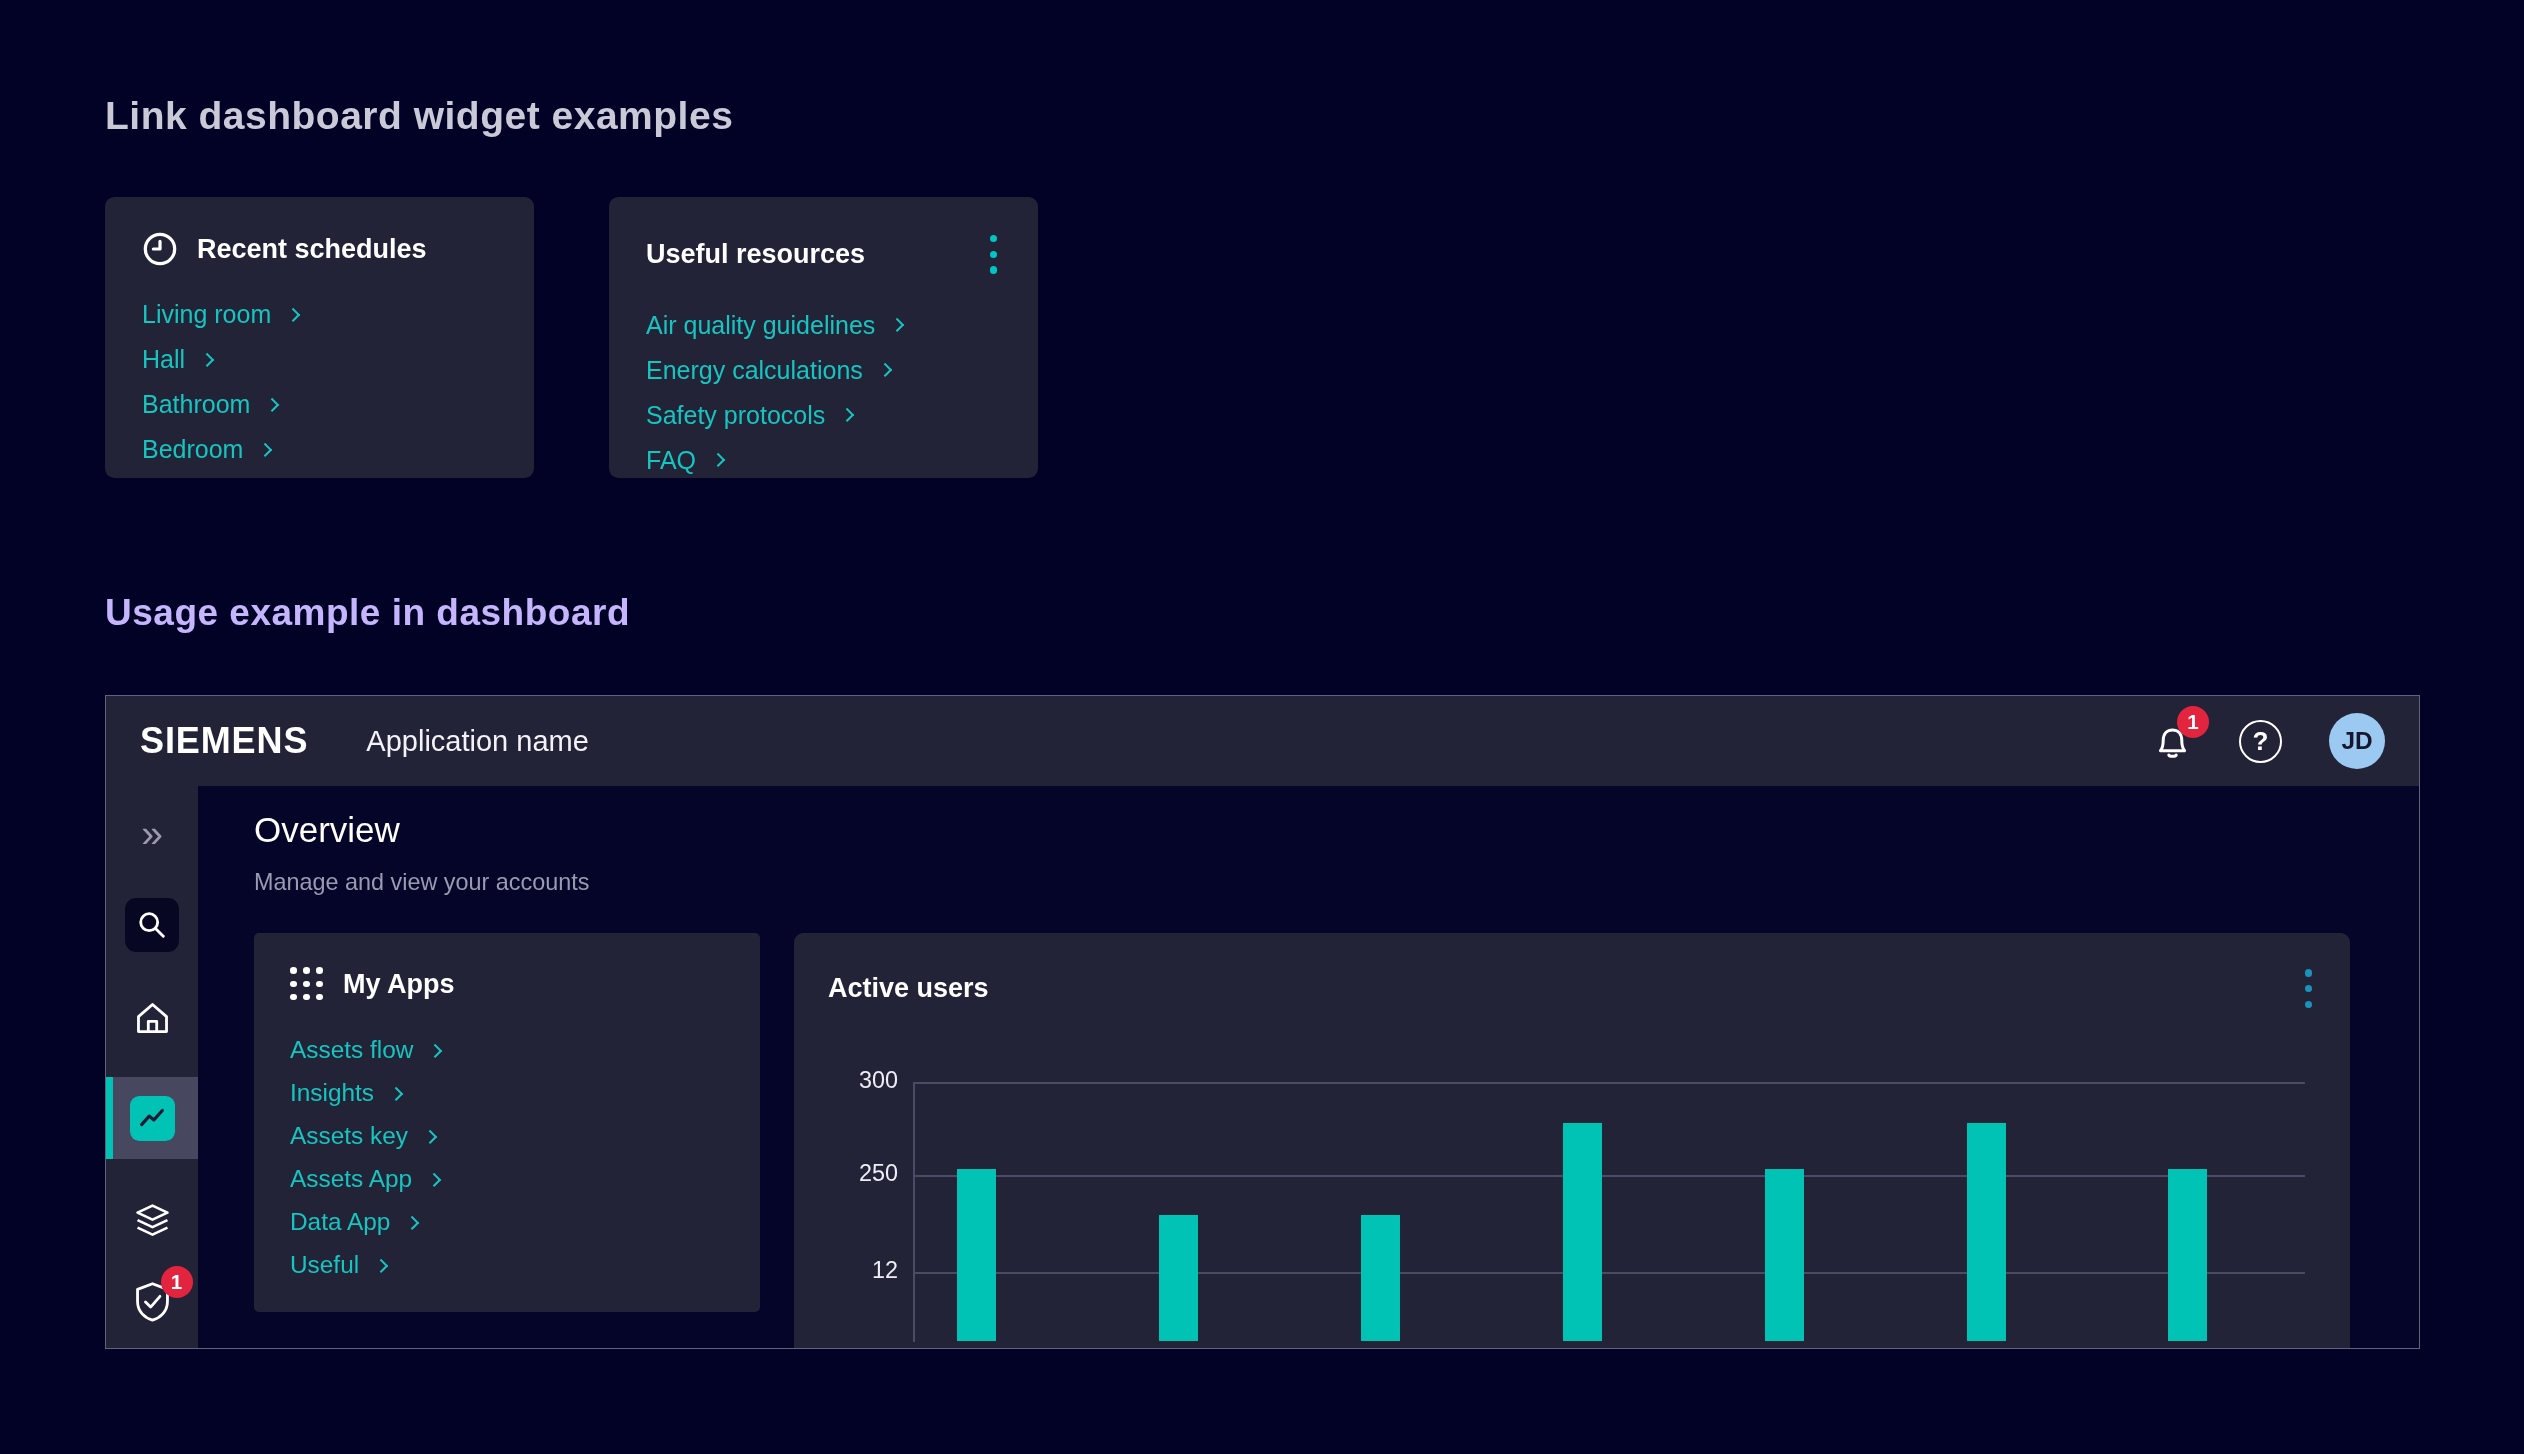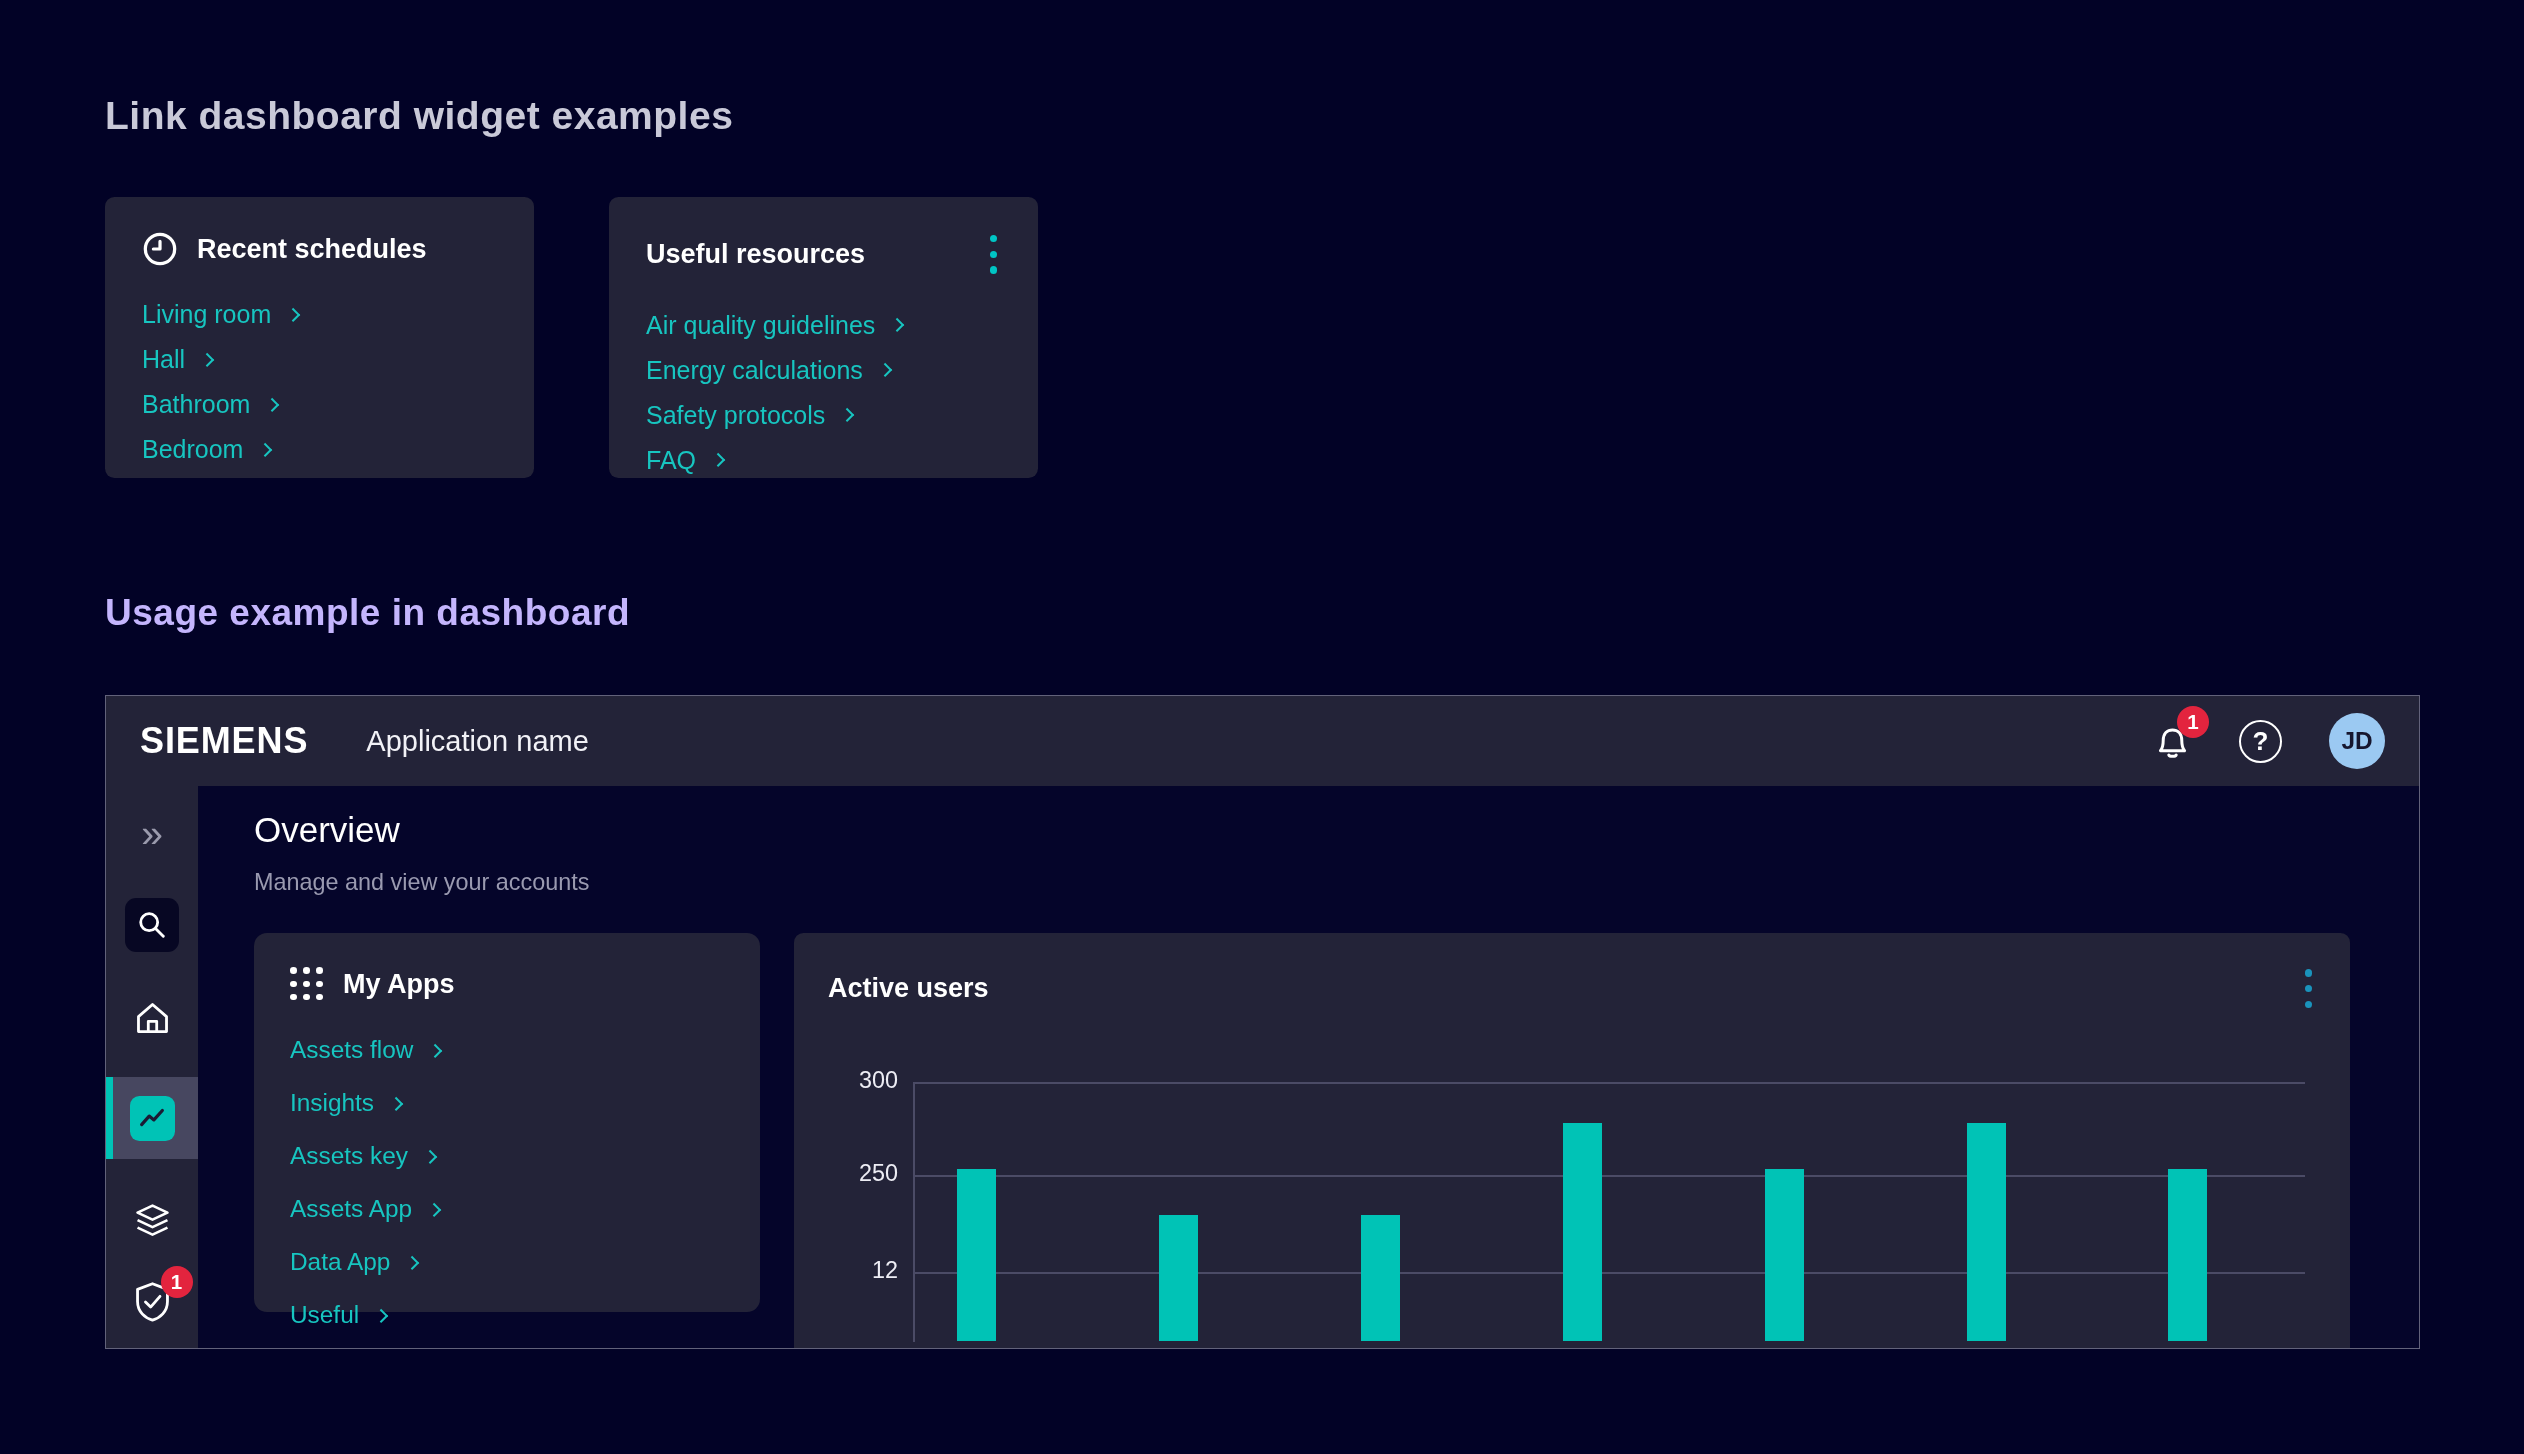--- a/index.html
+++ b/index.html
@@ -109,24 +109,24 @@
   .layers-item { margin-top:41px; height:43px; }
   .shield-item { margin-top:36px; height:45px; position:relative; }
   .shield-item .badge { top:-13px; right:-19px; }
 
   .content { flex:1; position:relative; padding:24.4px 0 0 56px; }
   .ov-title { font-size:35px; font-weight:400; color:#FFFFFF; }
   .ov-sub { margin-top:19px; font-size:23.4px; color:#9A9AB0; }
   .content-cards { margin-top:37px; display:flex; gap:34px; align-items:flex-start; }
 
   .myapps-card {
-    width:506px; height:379px; background:#232338; border-radius:13px;
+    width:506px; height:379px; background:#232338; border-radius:5px;
     padding:34px 36px; flex:none;
   }
-  .myapps-card .links { margin-top:36px; gap:27px;justify-content:center; }
+  .myapps-card .links { margin-top:36px; gap:17px;justify-content:center; }
   .myapps-card .link-row { font-size:24.4px; }
 
   .chart-card {
     width:1556px; height:562px; background:#232338; border-radius:9.4px;
     padding:32px 34px; flex:none; position:relative;
   }
   .chart-plot {
     position:absolute; left:119px; top:149px;
     width:1392px; height:259px;
   }

